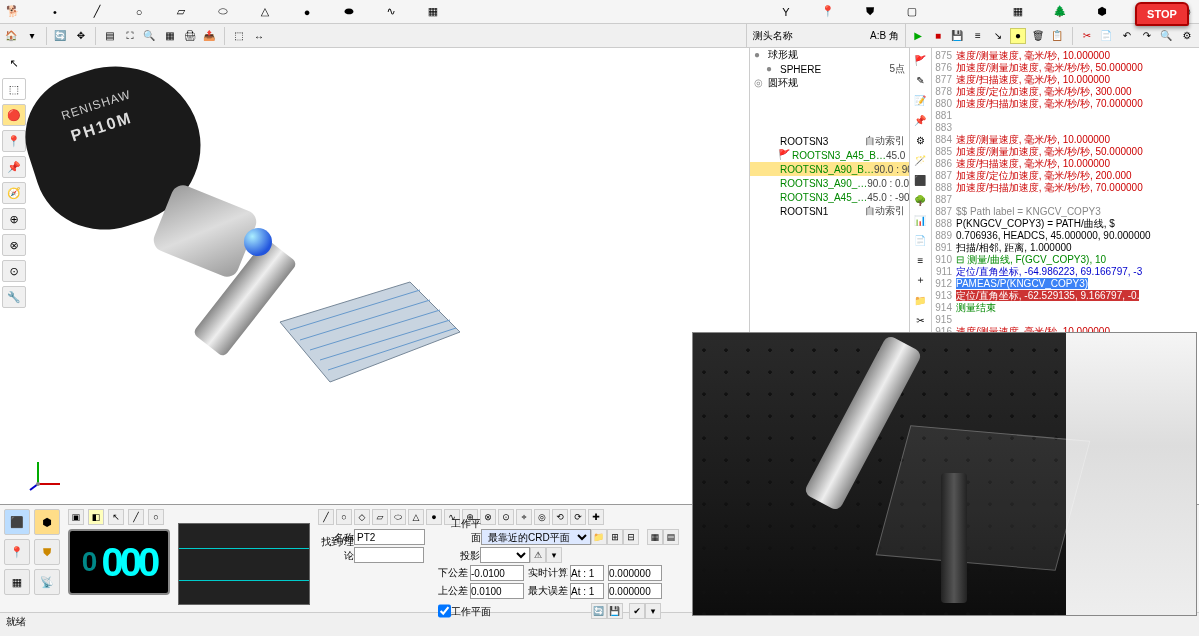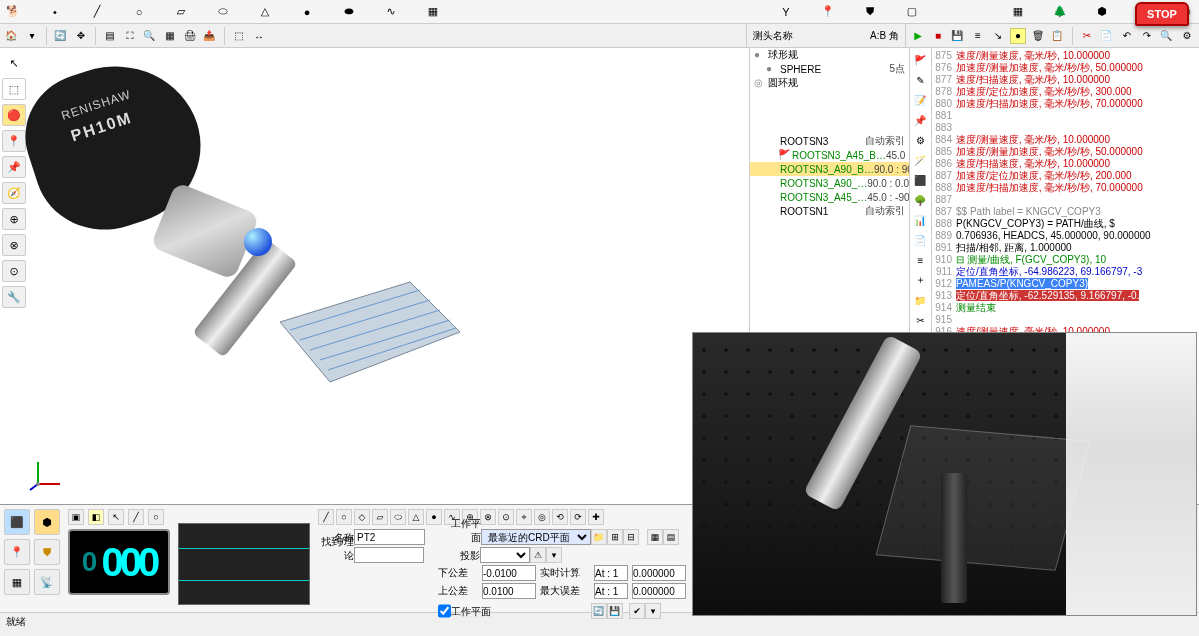--- a/index.html
+++ b/index.html
@@ -53,21 +53,21 @@
 .bp-wave { width: 140px; padding: 4px; }
 .wave-box { height: 82px; background: #222; border: 1px solid #666; position: relative; }
 .wave-box .wline { position: absolute; left: 0; right: 0; height: 1px; background: #0cc; }
 .bp-form { flex: 1; padding: 4px; font-size: 10px; }
 .form-row { display: flex; align-items: flex-end; gap: 0; height: 18px; }
 .form-row label { width: 36px; text-align: right; }
 .form-row input, .form-row select { height: 16px; font-size: 10px; border: 1px solid #999; background: #fff; padding: 0 2px; }
 .form-toolbar { display:flex; gap:2px; margin-bottom:2px; flex-wrap:wrap; }
 .ftb { width:16px; height:16px; background:#eee; border:1px solid #ccc; cursor:pointer; display:flex; align-items:center; justify-content:center; font-size:9px; }
 .compact-fields { display:flex; gap:4px; flex-wrap: wrap; }
-.cf-row { display:flex; align-items:center; gap:14px; }
+.cf-row { display:flex; align-items:center; gap:2px; }
 .cf-row span { font-size:10px; }
 .cf-row input { width:54px; height:16px; font-size:10px; border:1px solid #999; }
 
 .statusbar { height: 18px; background: #f0f0f0; border-top: 1px solid #ccc; font-size: 10px; padding: 2px 6px; }
 
 .camera-overlay { position: absolute; width: 505px; height: 284px; right: 2px; bottom: 20px; background: #333; border: 1px solid #888; display:flex; align-items:center; justify-content:center; overflow:hidden; }
 .camera-overlay .fixture { position:absolute; inset:0; background:
   radial-gradient(circle at 50% 78%, #111 1.5px, transparent 2px) 0 0/22px 22px,
   linear-gradient(180deg, #2a2a2a 0%, #1a1a1a 60%, #0d0d0d 100%); }
 .camera-overlay .probe-real { position:absolute; left:100px; top:0; width:140px; height:180px; transform: rotate(28deg); }

